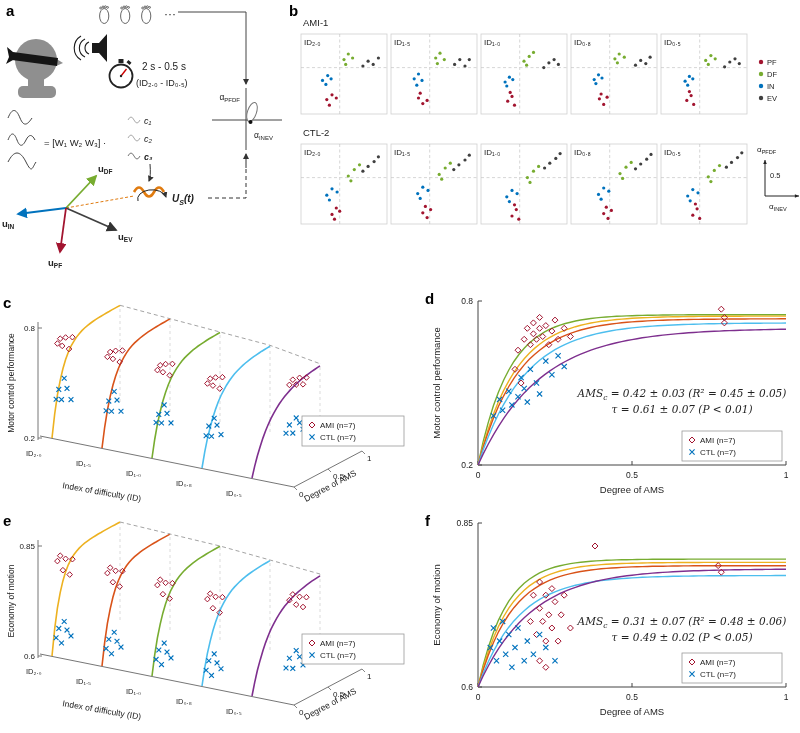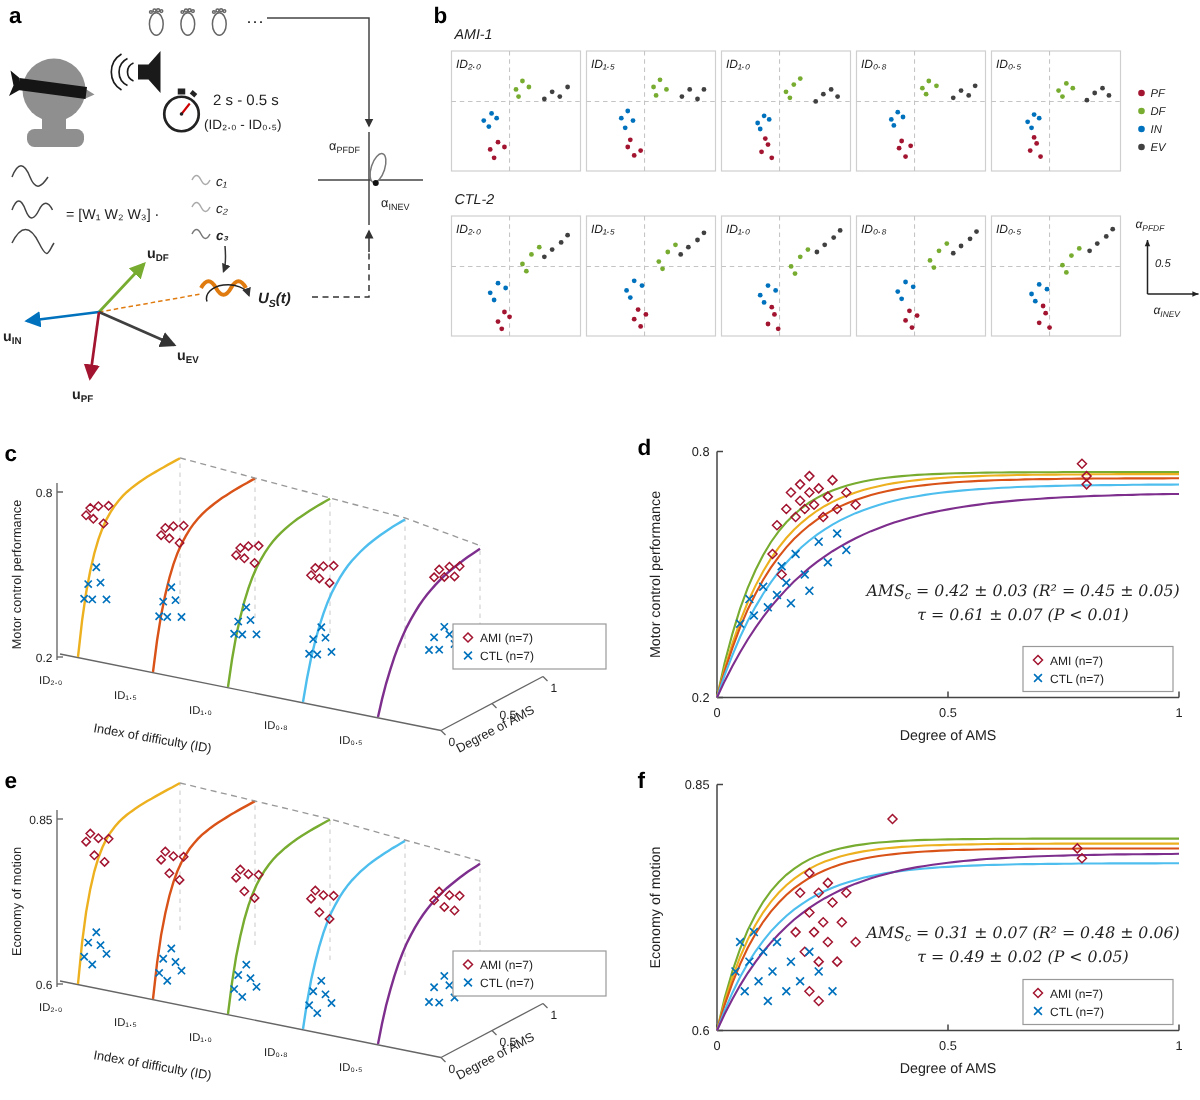--- a/index.html
+++ b/index.html
@@ -133,21 +133,21 @@
         <line x1="66" y1="208" x2="116" y2="230" stroke="#404040" stroke-width="1.8" marker-end="url(#m-k)"></line>
         <line x1="66" y1="208" x2="60" y2="252" stroke="#a2142f" stroke-width="1.8" marker-end="url(#m-r)"></line>
         <text x="98" y="172" font-size="9.5" font-weight="bold" fill="#77ac30"><tspan>u</tspan><tspan dy="2" font-size="6.5">DF</tspan></text>
         <text x="2" y="227" font-size="9.5" font-weight="bold" fill="#0072bd"><tspan>u</tspan><tspan dy="2" font-size="6.5">IN</tspan></text>
         <text x="118" y="240" font-size="9.5" font-weight="bold" fill="#404040"><tspan>u</tspan><tspan dy="2" font-size="6.5">EV</tspan></text>
         <text x="48" y="266" font-size="9.5" font-weight="bold" fill="#a2142f"><tspan>u</tspan><tspan dy="2" font-size="6.5">PF</tspan></text>
       </g>
     </svg>
   </div>
 
-  <div class="panel" style="left:285px;top:0;width:515px;height:255px;font-style:italic;">
+  <div class="panel" style="left:285px;top:0;width:515px;height:255px;">
     <svg id="svg-b" width="515" height="255" viewBox="0 0 515 255">
         <text x="18" y="26" font-size="9.5" fill="#222" text-anchor="start">AMI-1</text>
         <rect x="16" y="34" width="86" height="80" fill="#fff" stroke="#cfcfcf" stroke-width="0.8"></rect>
         <line x1="16" y1="67.6" x2="102" y2="67.6" stroke="#c4c4c4" stroke-width="0.7" stroke-dasharray="3 2.5"></line>
         <line x1="54.7" y1="34" x2="54.7" y2="114" stroke="#c4c4c4" stroke-width="0.7" stroke-dasharray="3 2.5"></line>
         <text x="19" y="45" font-size="8" fill="#222" text-anchor="start">ID₂.₀</text>
         <circle cx="41.8" cy="99.6" r="1.6" fill="#a2142f"></circle>
         <circle cx="47.0" cy="94.8" r="1.6" fill="#a2142f"></circle>
         <circle cx="44.4" cy="105.2" r="1.6" fill="#a2142f"></circle>
         <circle cx="51.3" cy="98.0" r="1.6" fill="#a2142f"></circle>

